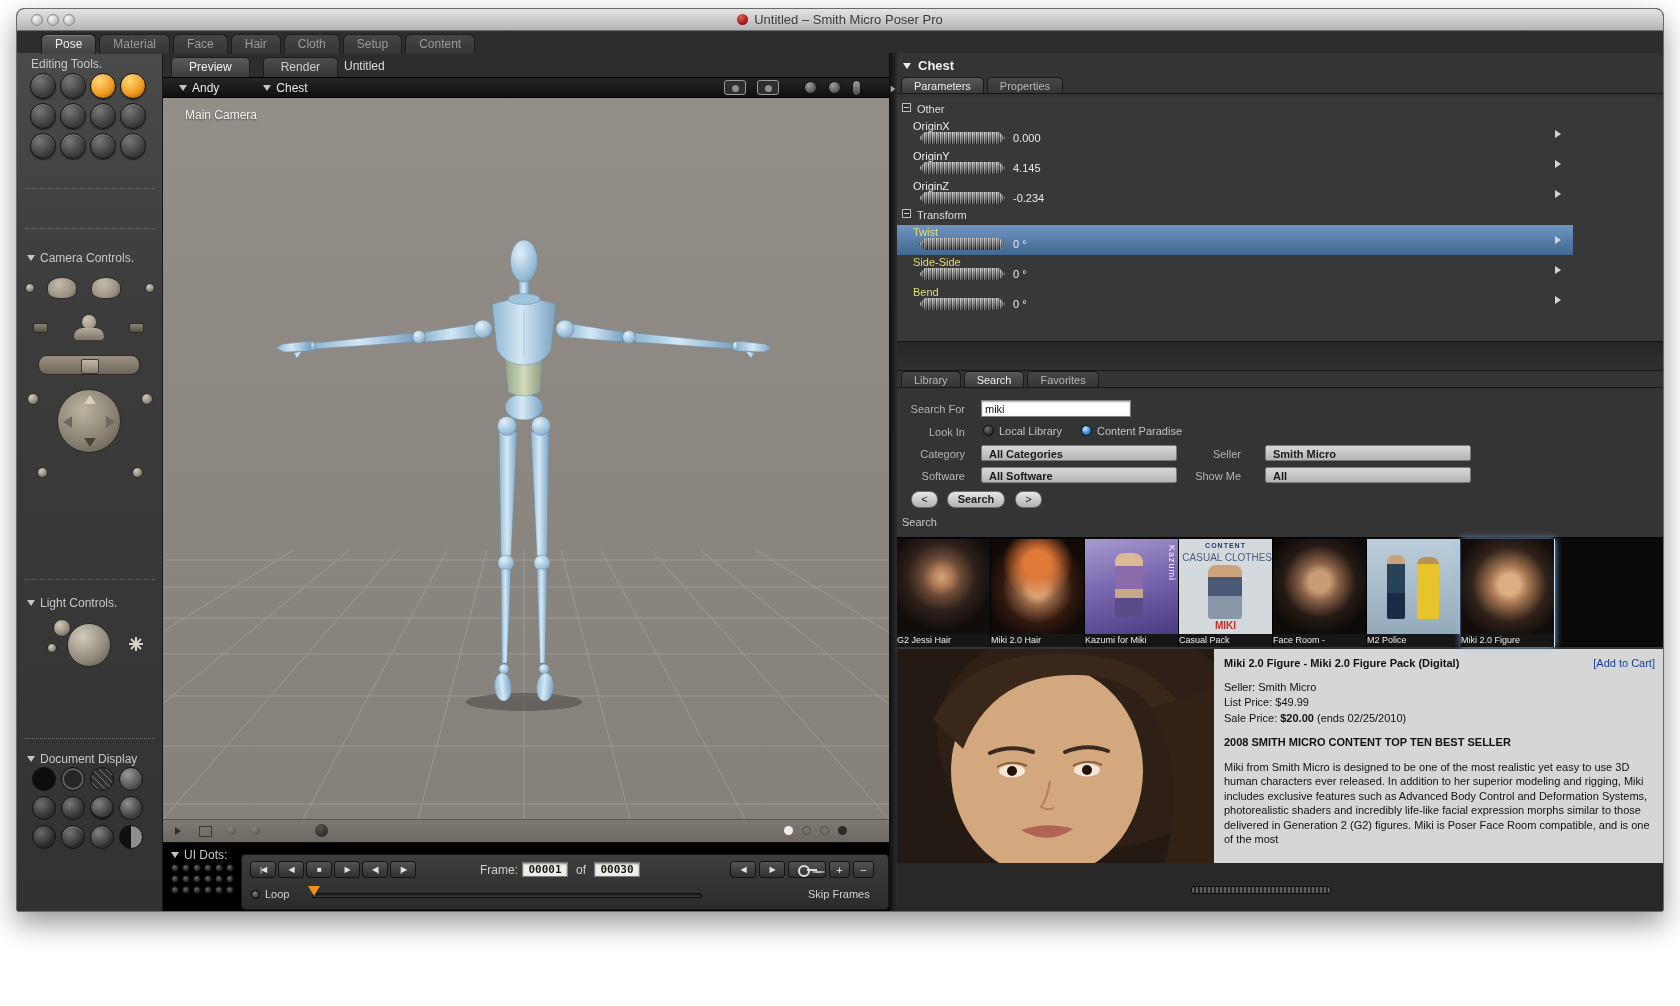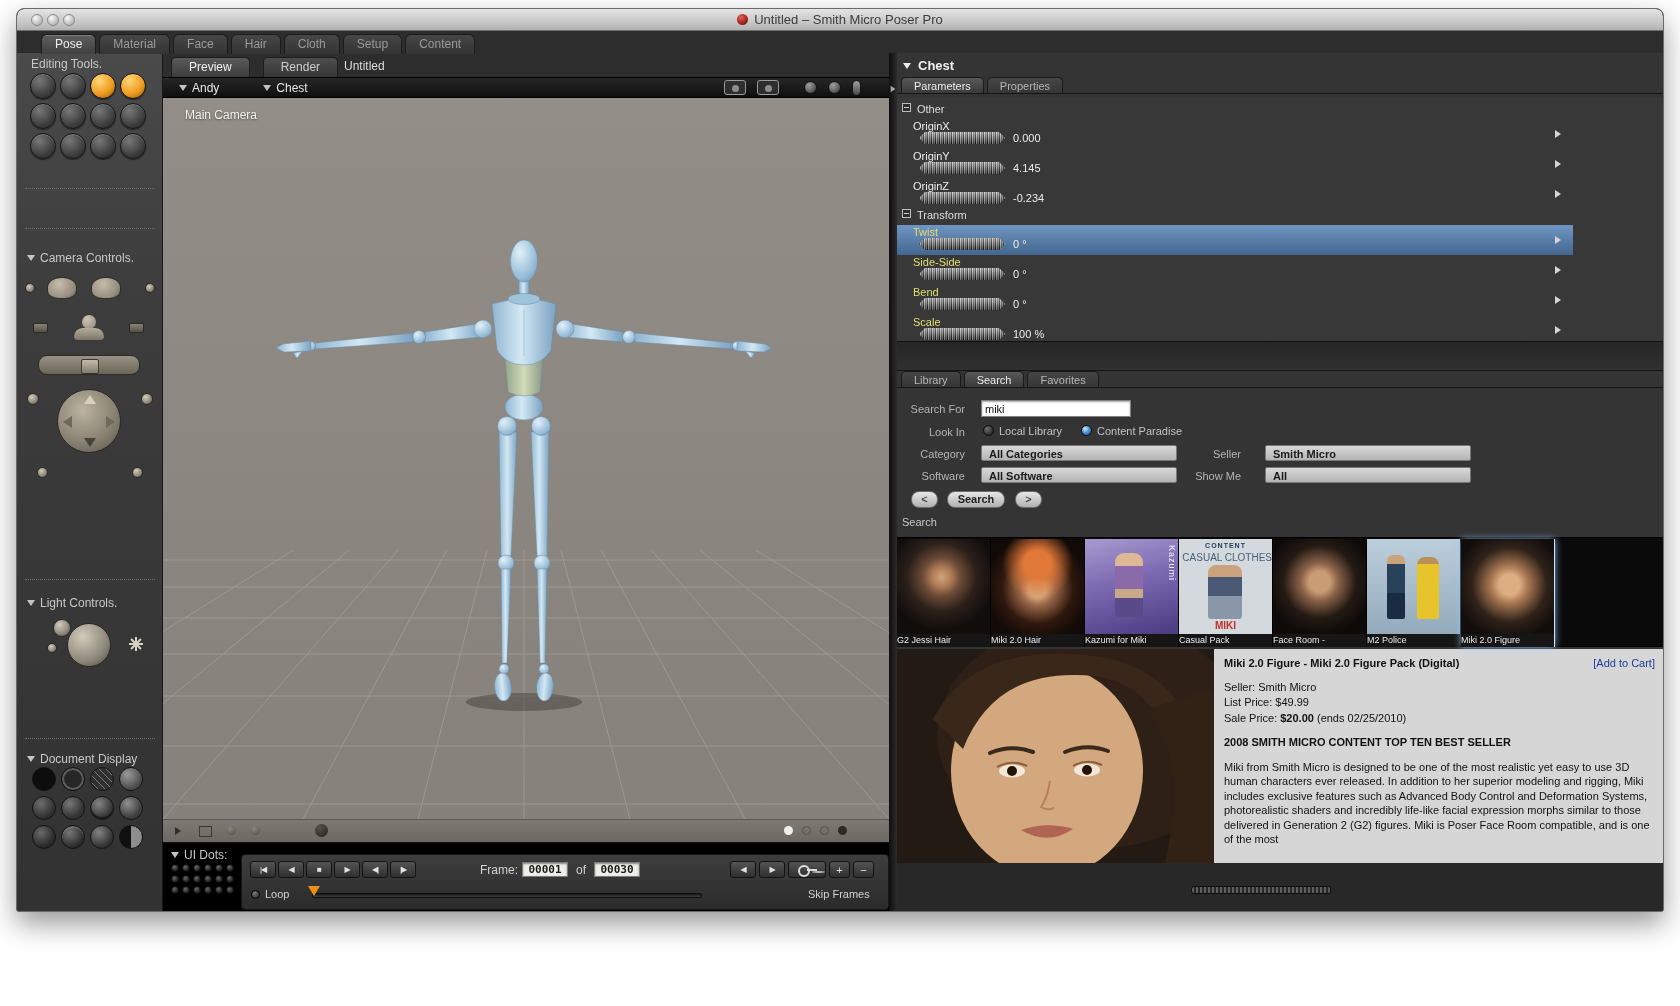--- a/index.html
+++ b/index.html
@@ -494,28 +494,20 @@
         <span class="rarrow"></span>
       </div>
       <div class="prow yel">
         <span class="plabel">Bend</span>
         <span class="dline">
             <span class="dial"></span>
             <span class="pval">0 °</span>
           </span>
         <span class="rarrow"></span>
       </div>
-      <div class="prow yel">
-        <span class="plabel">Scale</span>
-        <span class="dline">
-            <span class="dial"></span>
-            <span class="pval">100 %</span>
-          </span>
-        <span class="rarrow"></span>
-      </div>
     </div>
 
     <div id="rp-groove"></div>
 
     <div class="tabrow" style="top:318px;height:17px">
       <div class="ptab">Library</div>
       <div class="ptab active">Search</div>
       <div class="ptab">Favorites</div>
     </div>
 

